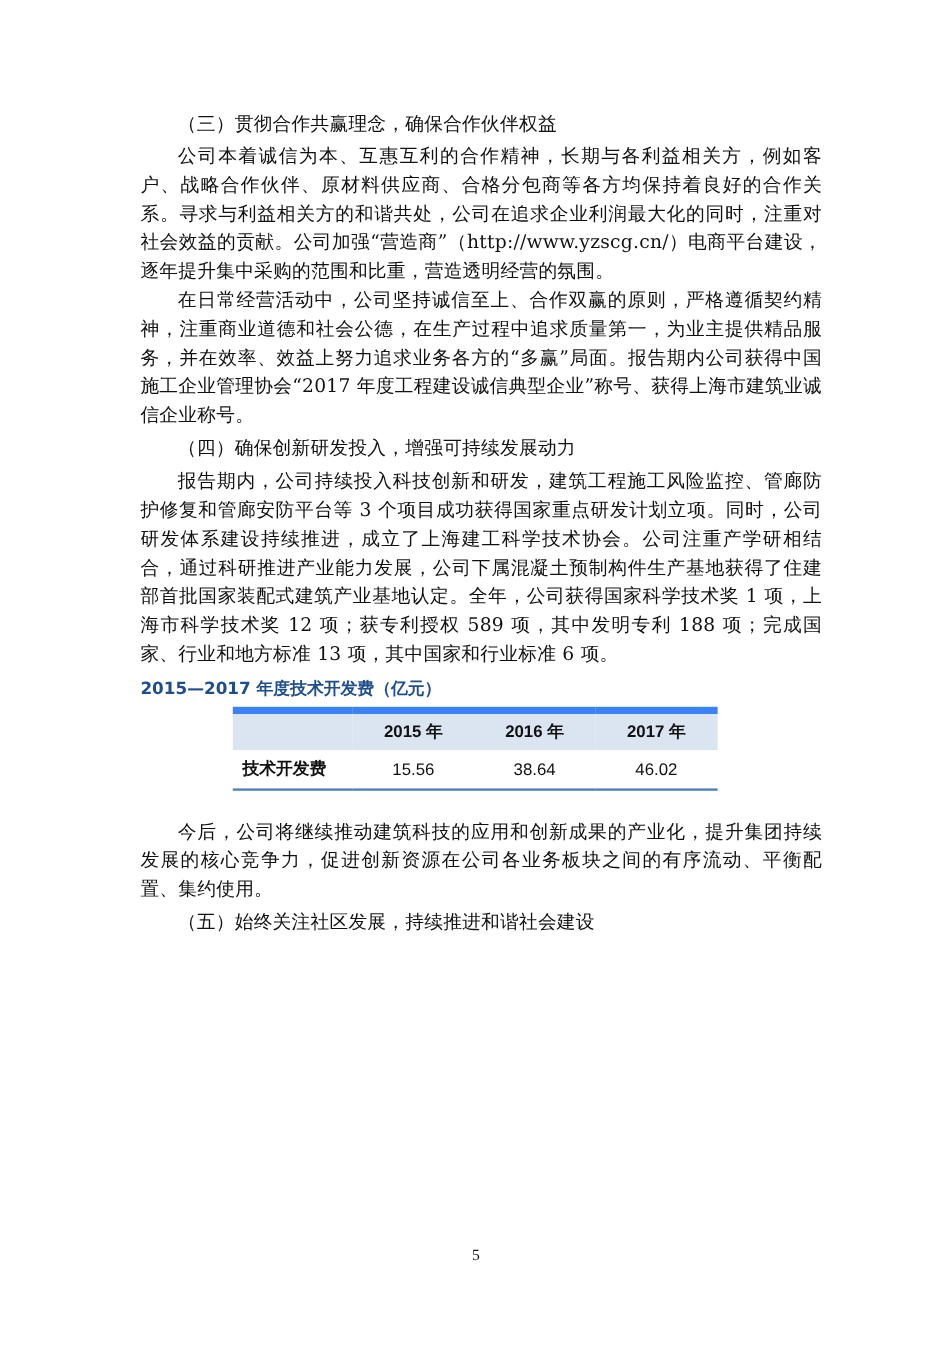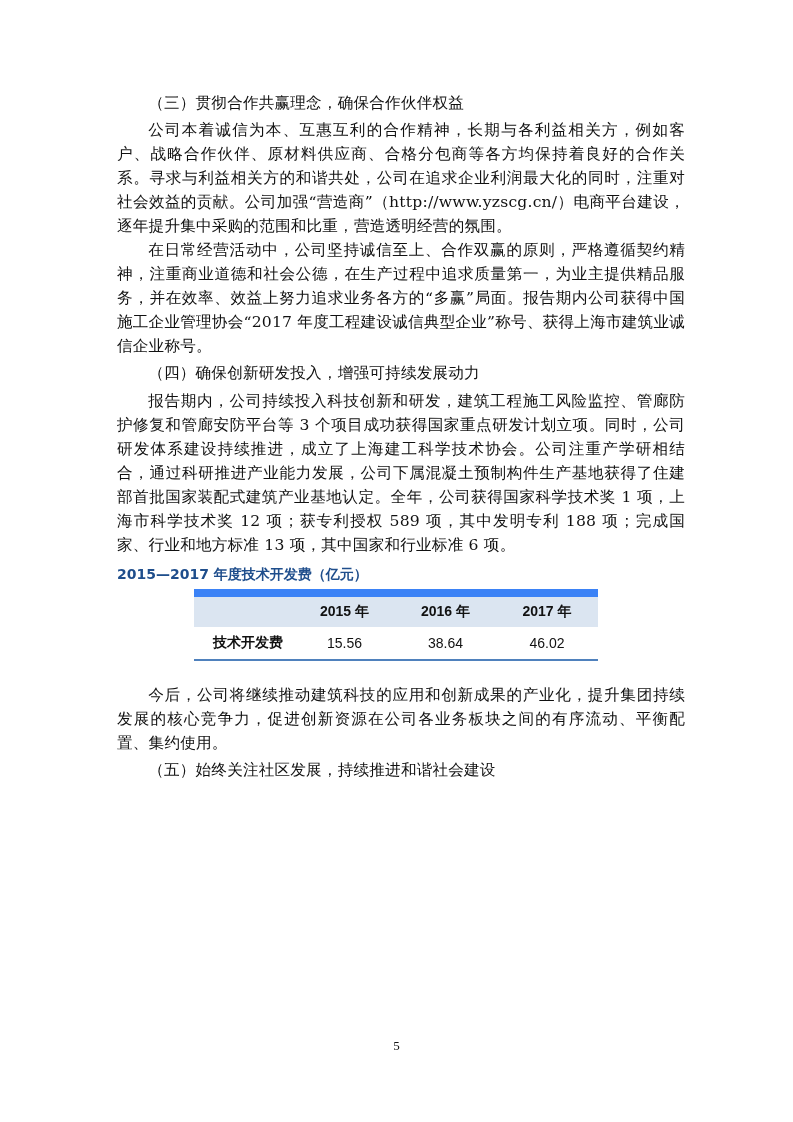--- a/index.html
+++ b/index.html
@@ -44,21 +44,21 @@
       text-align: left;
       margin: 6px 0 0 0;
       height: 22px;
       line-height: 22px;
       padding-left: 0;
     }
     .tech-table {
       position: relative;
       margin-left: 77px;
       width: 404px;
-      border-top: 8px solid #3b82f6;
+      border-top: 6px solid #3b82f6;
       border-bottom: 2px solid #4f81bd;
       border-collapse: collapse;
       font-family: "Liberation Sans", "DejaVu Sans", sans-serif;
       font-size: 14px;
       margin-top: 4px;
     }
     .tech-table thead tr {
       background: #dbe5f1;
     }
     .tech-table th {
@@ -69,21 +69,21 @@
       color: #111;
     }
     .tech-table td {
       height: 32px;
       padding: 0;
       text-align: center;
       color: #111;
     }
     .tech-table td.row-label {
       font-weight: bold;
-      text-align: center;
+      text-align: left;
       padding-left: 8px;
       font-family: "DejaVu Sans", sans-serif;
     }
     .spacer-after-table {
       height: 22px;
     }
     .page-number {
       position: absolute;
       left: 0;
       width: 793px;

